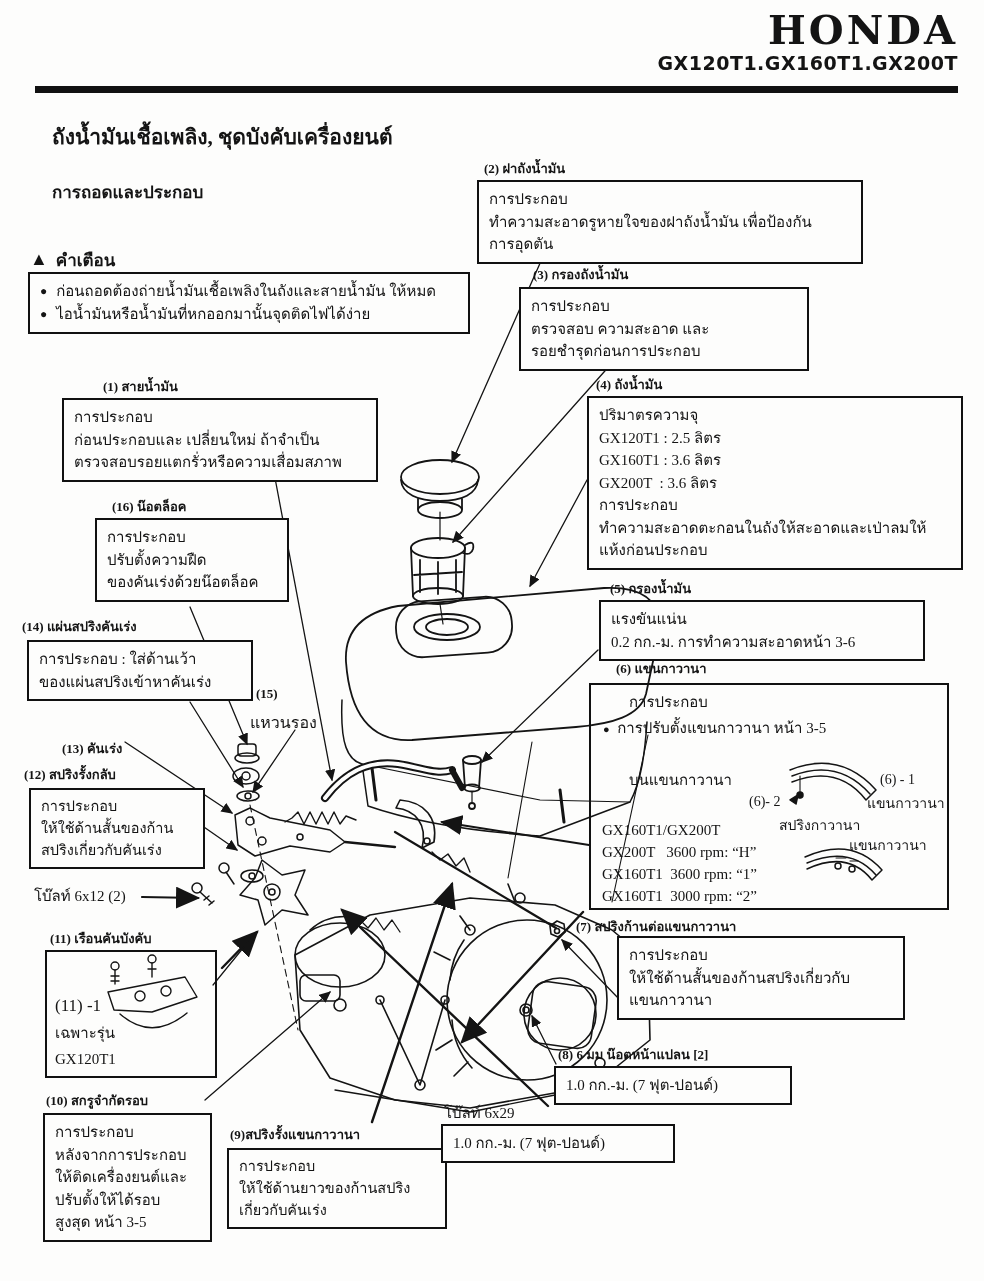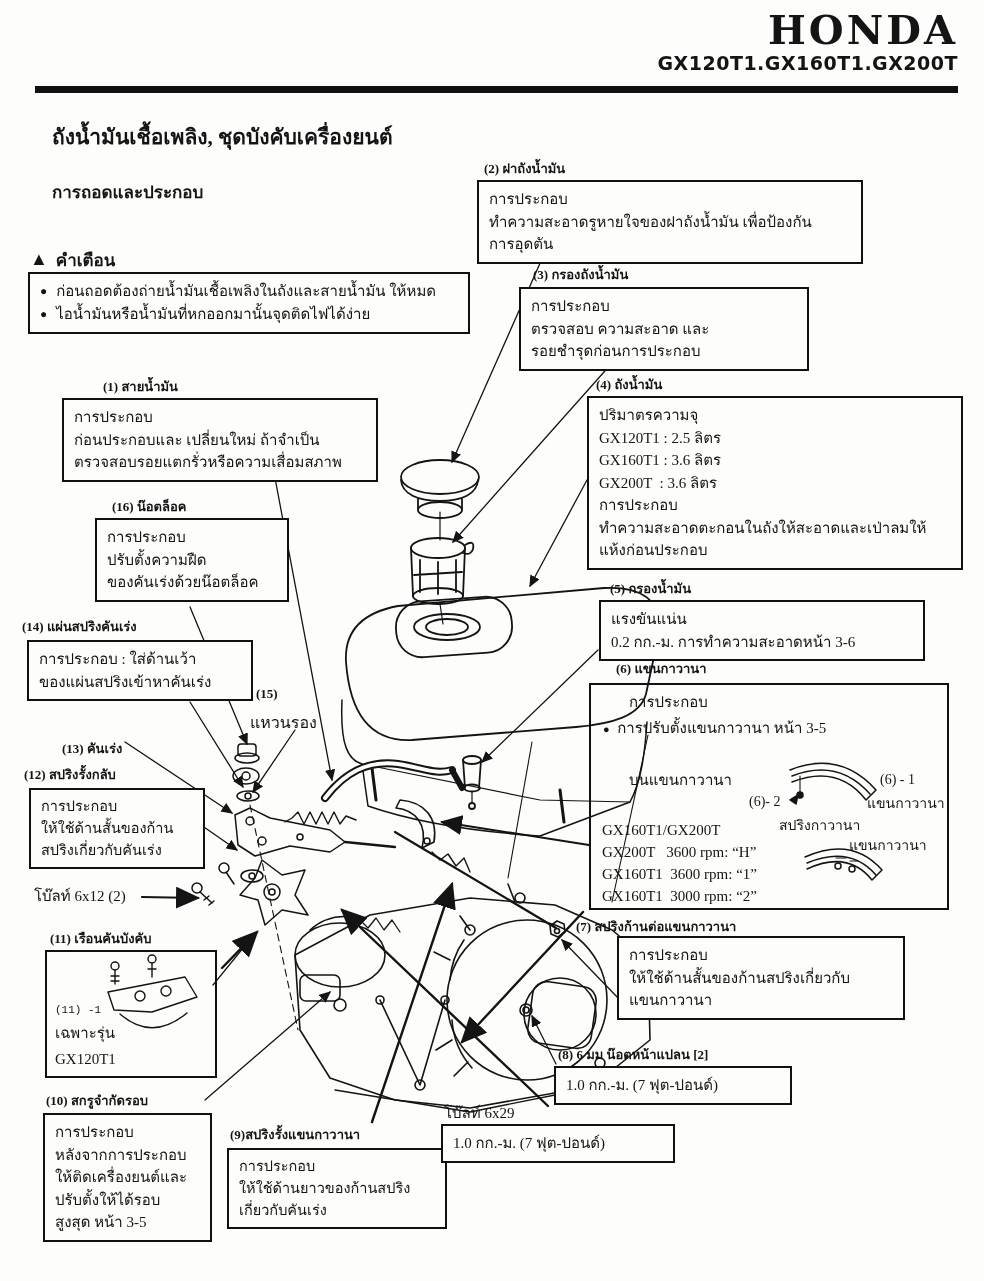--- a/index.html
+++ b/index.html
@@ -234,21 +234,21 @@
   <div class="abs box" style="left:29px;top:788px;width:152px;font-size:14.5px;">
     <div>การประกอบ</div>
     <div>ให้ใช้ด้านสั้นของก้าน</div>
     <div>สปริงเกี่ยวกับคันเร่ง</div>
   </div>
 
   <div class="abs lbl" style="left:34px;top:884px;">โบ๊ลท์ 6x12 (2)</div>
 
   <div class="abs h" style="left:50px;top:928px;">(11) เรือนคันบังคับ</div>
   <div class="abs box" style="left:45px;top:950px;width:148px;height:112px;background:transparent;">
-    <div style="position:absolute;left:8px;bottom:58px;font-size:11px;font-family:Liberation Mono, monospace;">(11) -1</div>
+    <div style="position:absolute;left:8px;bottom:58px;font-size:17px;">(11) -1</div>
     <div style="position:absolute;left:8px;bottom:32px;font-size:15px;">เฉพาะรุ่น</div>
     <div style="position:absolute;left:8px;bottom:6px;font-size:15px;">GX120T1</div>
   </div>
 
   <div class="abs h" style="left:46px;top:1090px;">(10) สกรูจำกัดรอบ</div>
   <div class="abs box" style="left:43px;top:1113px;width:145px;">
     <div>การประกอบ</div>
     <div>หลังจากการประกอบ</div>
     <div>ให้ติดเครื่องยนต์และ</div>
     <div>ปรับตั้งให้ได้รอบ</div>

